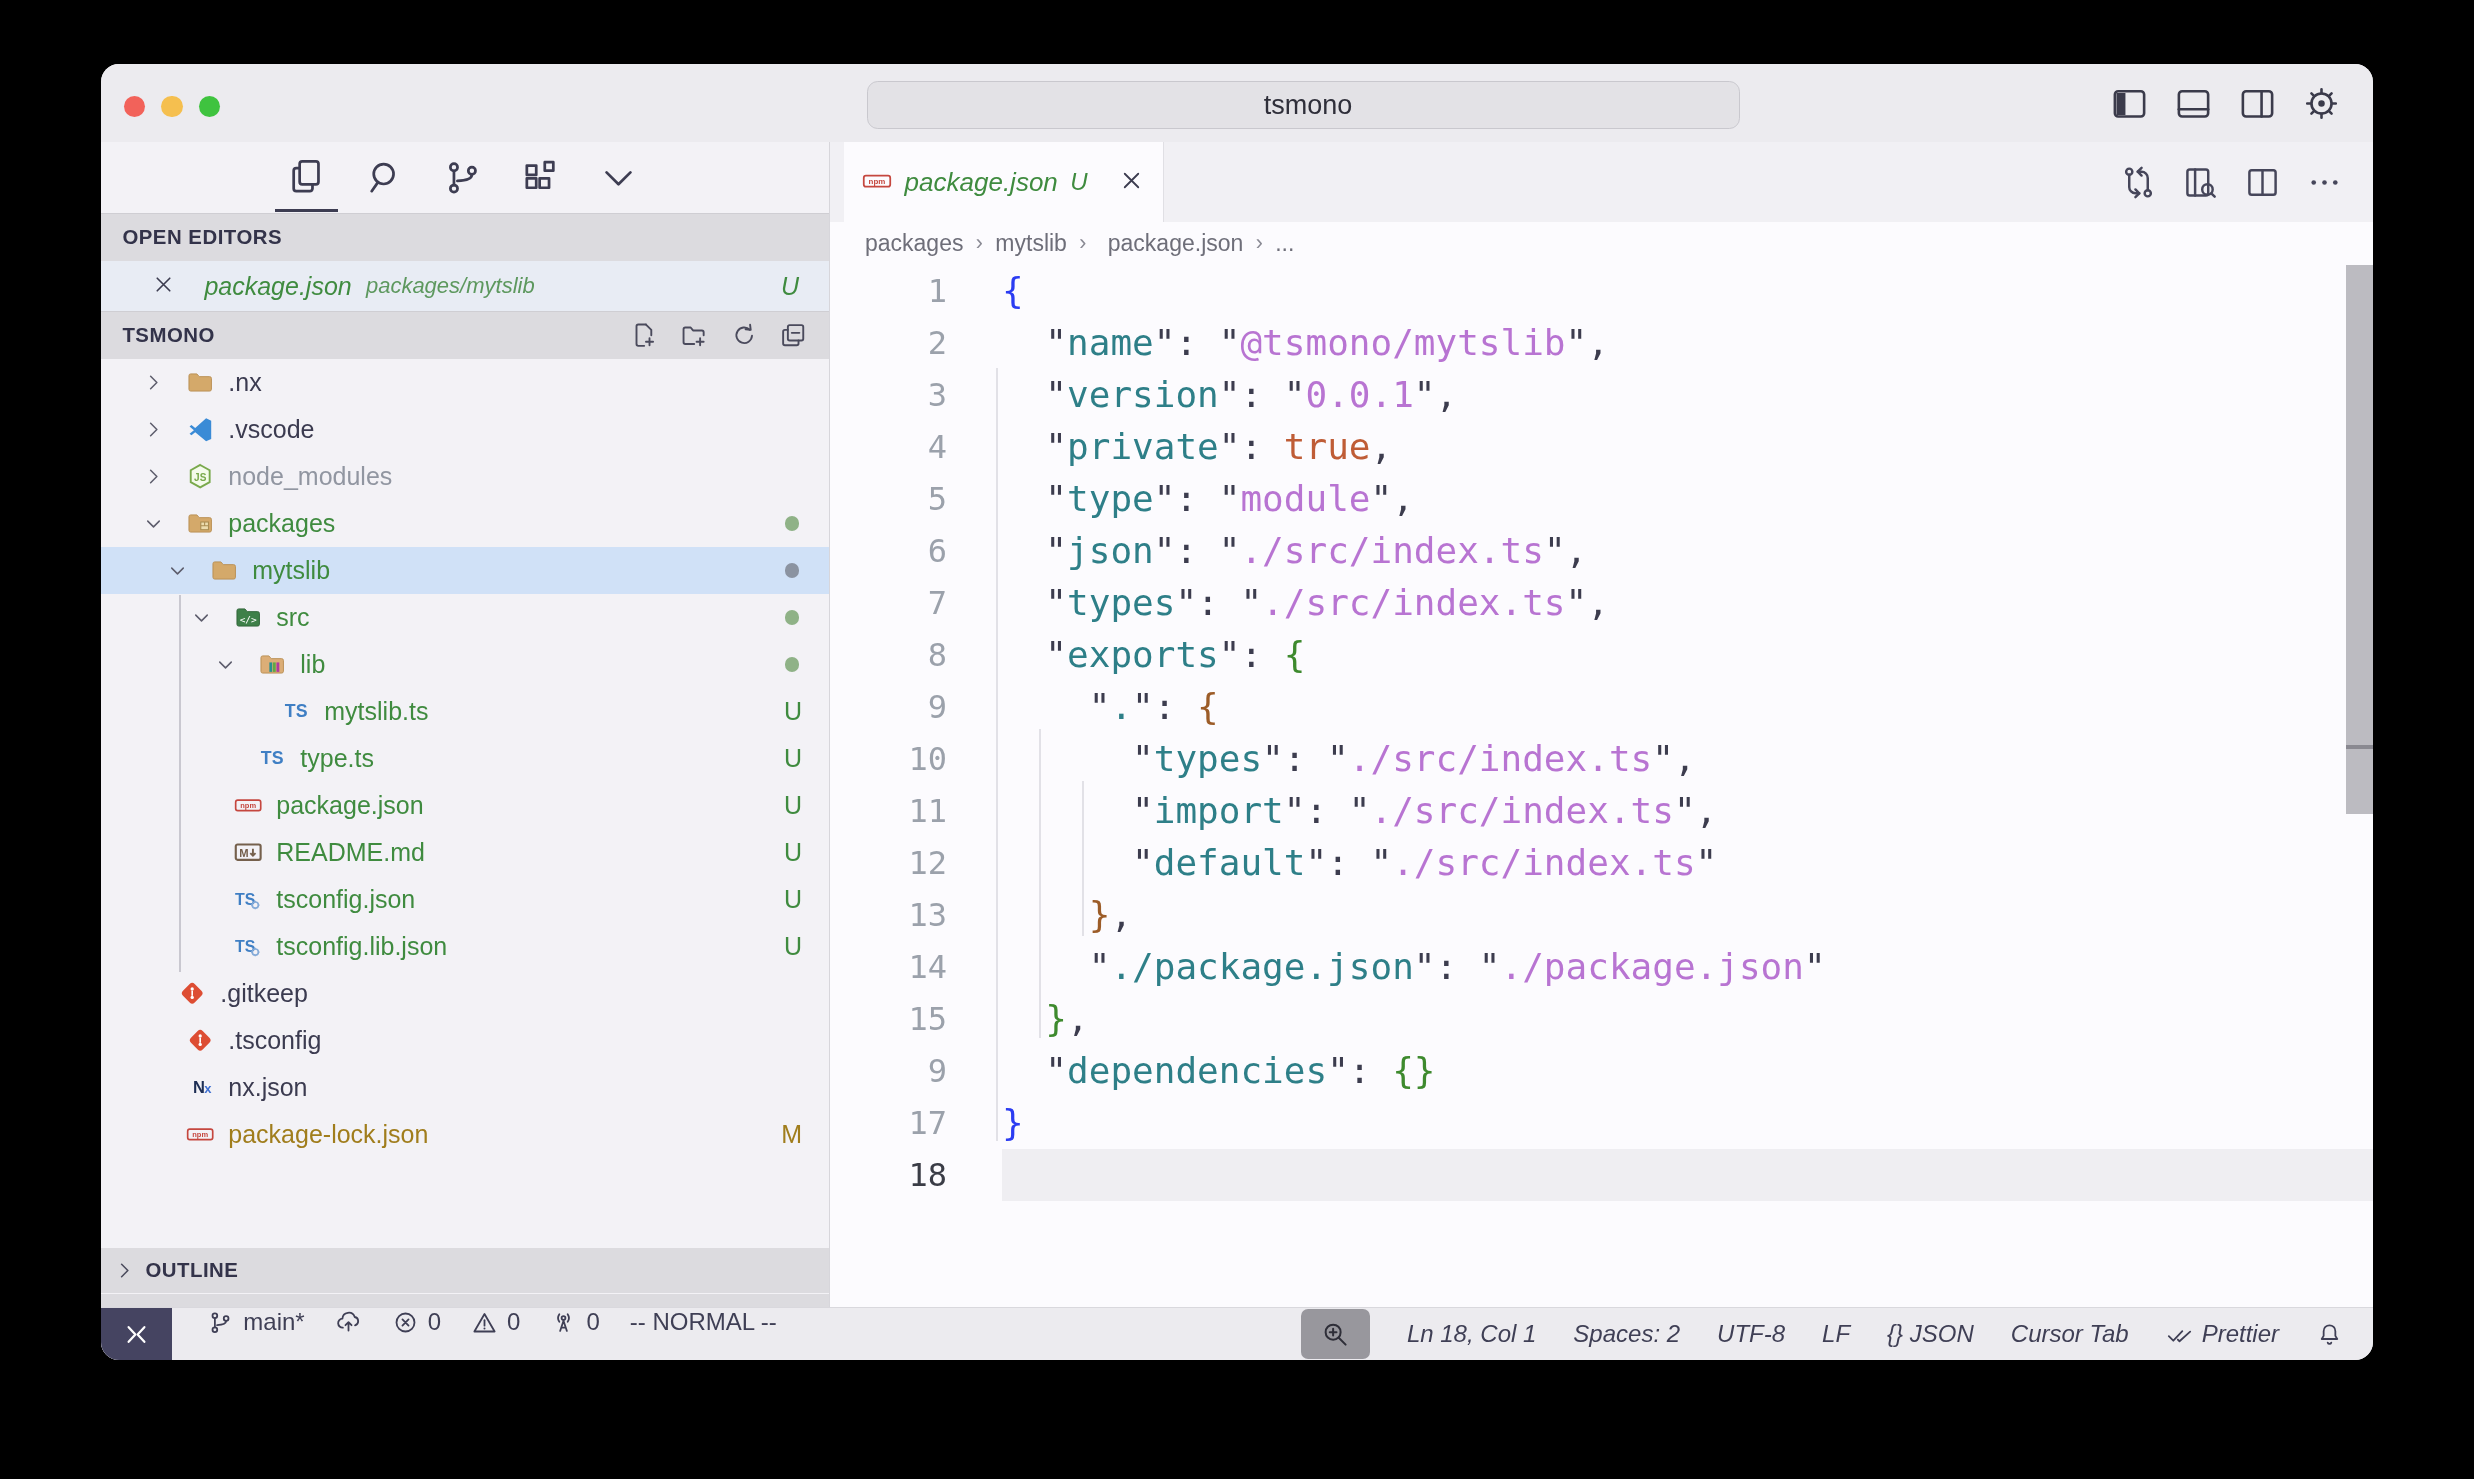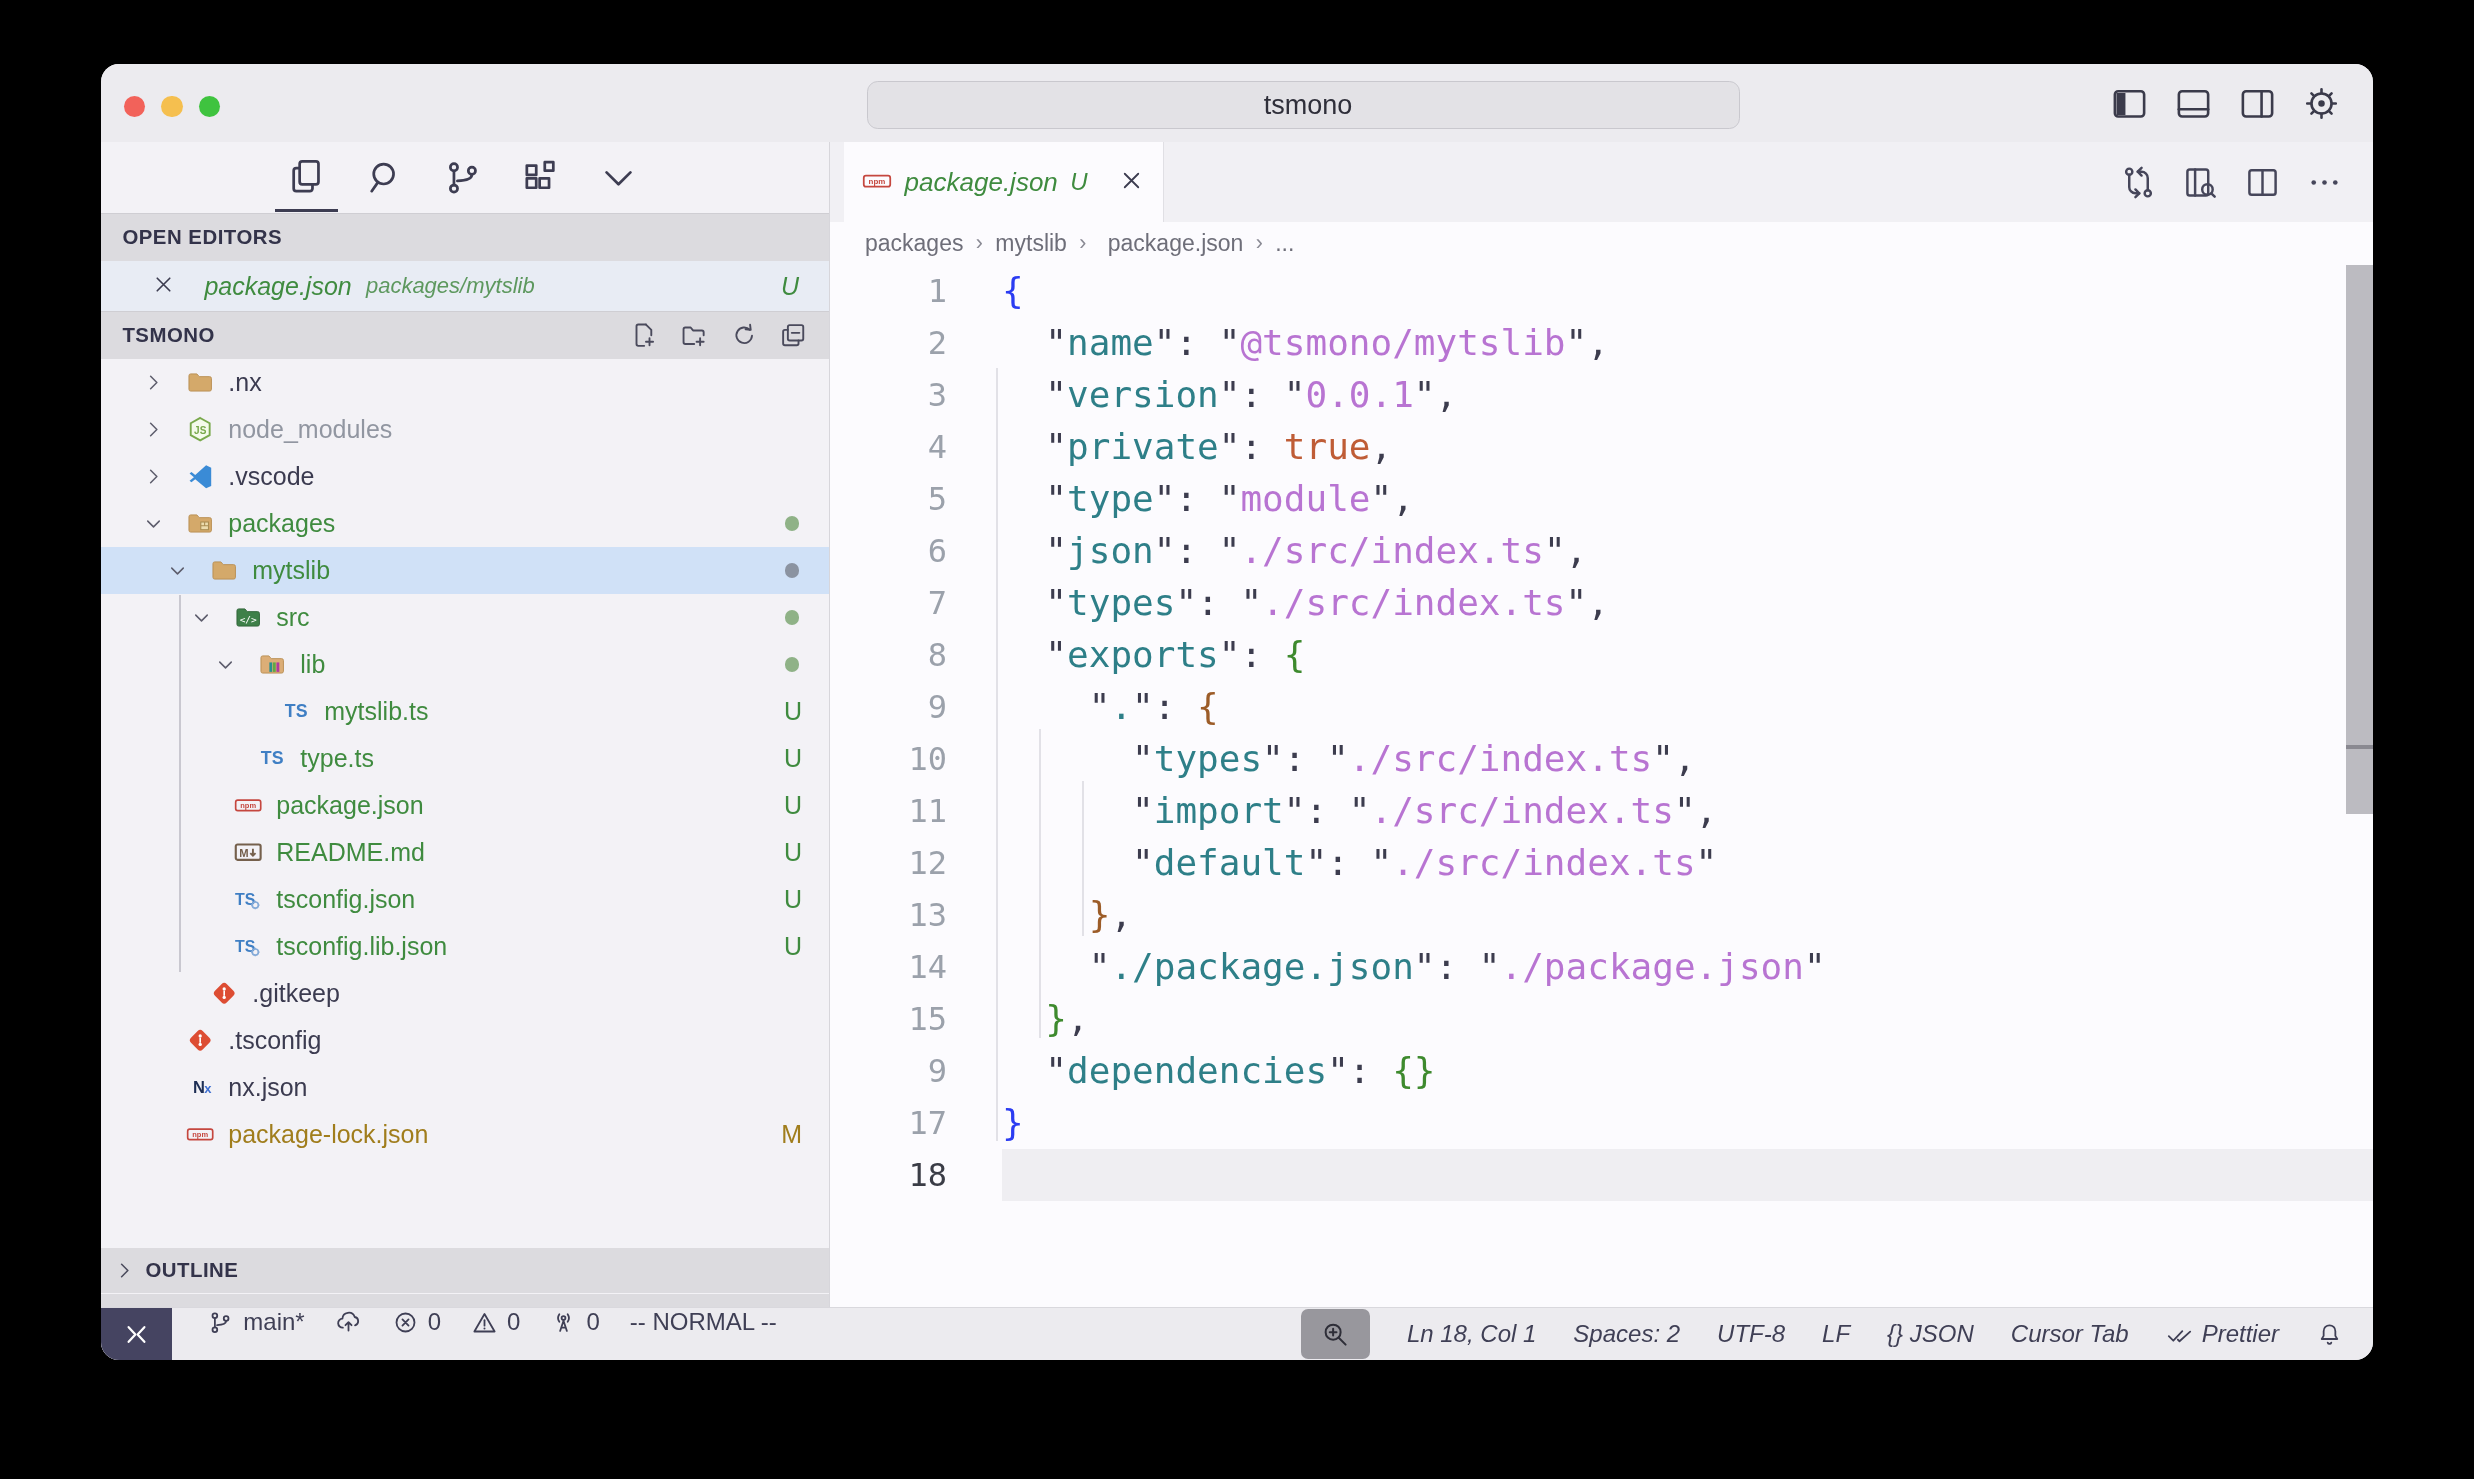--- a/index.html
+++ b/index.html
@@ -267,46 +267,46 @@
                   <path d="M9 5.5l6.5 6.5L9 18.5"></path>
                 </svg>
               </span>
               <span class="ficon">
                 <svg viewBox="0 0 24 24">
                   <path d="M2.5 6.5A1.5 1.5 0 0 1 4 5h5.2l2 2.3H20a1.5 1.5 0 0 1 1.5 1.5v9.2A1.5 1.5 0 0 1 20 19.5H4a1.5 1.5 0 0 1-1.5-1.5z" fill="#d4a96a" stroke="#b98f53" stroke-width="0.8"></path>
                 </svg>
               </span>
               <span class="lbl">.nx</span>
             </div>
+            <div class="trow c-default" style="padding-left: 41px;">
+              <span class="chev">
+                <svg viewBox="0 0 24 24" fill="none" stroke="currentColor" stroke-width="1.6" stroke-linecap="round" stroke-linejoin="round">
+                  <path d="M9 5.5l6.5 6.5L9 18.5"></path>
+                </svg>
+              </span>
+              <span class="ficon">
+                <svg viewBox="0 0 24 24">
+                  <path d="M17 2.8 7.8 11 4.6 8.5 3 9.7l3.7 3.1L3 15.9l1.6 1.2 3.2-2.5L17 22.2l4.3-2V4.8z" fill="#3a8bd6"></path>
+                </svg>
+              </span>
+              <span class="lbl">.vscode</span>
+            </div>
             <div class="trow c-ignored" style="padding-left: 41px;">
               <span class="chev">
                 <svg viewBox="0 0 24 24" fill="none" stroke="currentColor" stroke-width="1.6" stroke-linecap="round" stroke-linejoin="round">
                   <path d="M9 5.5l6.5 6.5L9 18.5"></path>
                 </svg>
               </span>
               <span class="ficon">
                 <svg viewBox="0 0 24 24" fill="none" style="font-size:28px">
                   <path d="M12 2.5 20 7v10l-8 4.5L4 17V7z" stroke="#79a94c" stroke-width="1.6" fill="#f4fbeb"></path>
                   <text x="12" y="15.8" font-size="8.5" font-weight="bold" fill="#79a94c" text-anchor="middle" font-family="Liberation Sans, sans-serif">JS</text>
                 </svg>
               </span>
               <span class="lbl">node_modules</span>
-            </div>
-            <div class="trow c-default" style="padding-left: 41px;">
-              <span class="chev">
-                <svg viewBox="0 0 24 24" fill="none" stroke="currentColor" stroke-width="1.6" stroke-linecap="round" stroke-linejoin="round">
-                  <path d="M9 5.5l6.5 6.5L9 18.5"></path>
-                </svg>
-              </span>
-              <span class="ficon">
-                <svg viewBox="0 0 24 24">
-                  <path d="M17 2.8 7.8 11 4.6 8.5 3 9.7l3.7 3.1L3 15.9l1.6 1.2 3.2-2.5L17 22.2l4.3-2V4.8z" fill="#3a8bd6"></path>
-                </svg>
-              </span>
-              <span class="lbl">.vscode</span>
             </div>
             <div class="trow c-added" style="padding-left: 41px;">
               <span class="chev">
                 <svg viewBox="0 0 24 24" fill="none" stroke="currentColor" stroke-width="1.6" stroke-linecap="round" stroke-linejoin="round">
                   <path d="M6 9.5l6 6 6-6"></path>
                 </svg>
               </span>
               <span class="ficon">
                 <svg viewBox="0 0 24 24">
                   <path d="M2.5 6.5A1.5 1.5 0 0 1 4 5h5.2l2 2.3H20a1.5 1.5 0 0 1 1.5 1.5v9.2A1.5 1.5 0 0 1 20 19.5H4a1.5 1.5 0 0 1-1.5-1.5z" fill="#d4a96a" stroke="#b98f53" stroke-width="0.8"></path>
@@ -417,21 +417,21 @@
               <span class="ficon">
                 <svg viewBox="0 0 24 24" fill="none" style="font-size:28px">
                   <text x="9.5" y="16.5" font-size="13.5" font-weight="bold" fill="#3f7fc4" text-anchor="middle" font-family="Liberation Sans, sans-serif">TS</text>
                   <circle cx="18" cy="17" r="2.6" stroke="#85abd8" stroke-width="1.4"></circle>
                   <path d="M18 13.4v1.2M18 19.4v1.2M14.4 17h1.2M20.4 17h1.2" stroke="#85abd8" stroke-width="1.2"></path>
                 </svg>
               </span>
               <span class="lbl">tsconfig.lib.json</span>
               <span class="badge">U</span>
             </div>
-            <div class="trow c-default" style="padding-left: 109px;">
+            <div class="trow c-default" style="padding-left: 77px;">
               <span class="ficon">
                 <svg viewBox="0 0 24 24" fill="none">
                   <g transform="rotate(45 12 12)">
                     <rect x="5" y="5" width="14" height="14" rx="3" fill="#dd4d33"></rect>
                   </g>
                   <circle cx="12" cy="8.4" r="1.4" fill="#fff"></circle>
                   <circle cx="12" cy="15.6" r="1.4" fill="#fff"></circle>
                   <path d="M12 9.8v4.4" stroke="#fff" stroke-width="1.4"></path>
                 </svg>
               </span>

